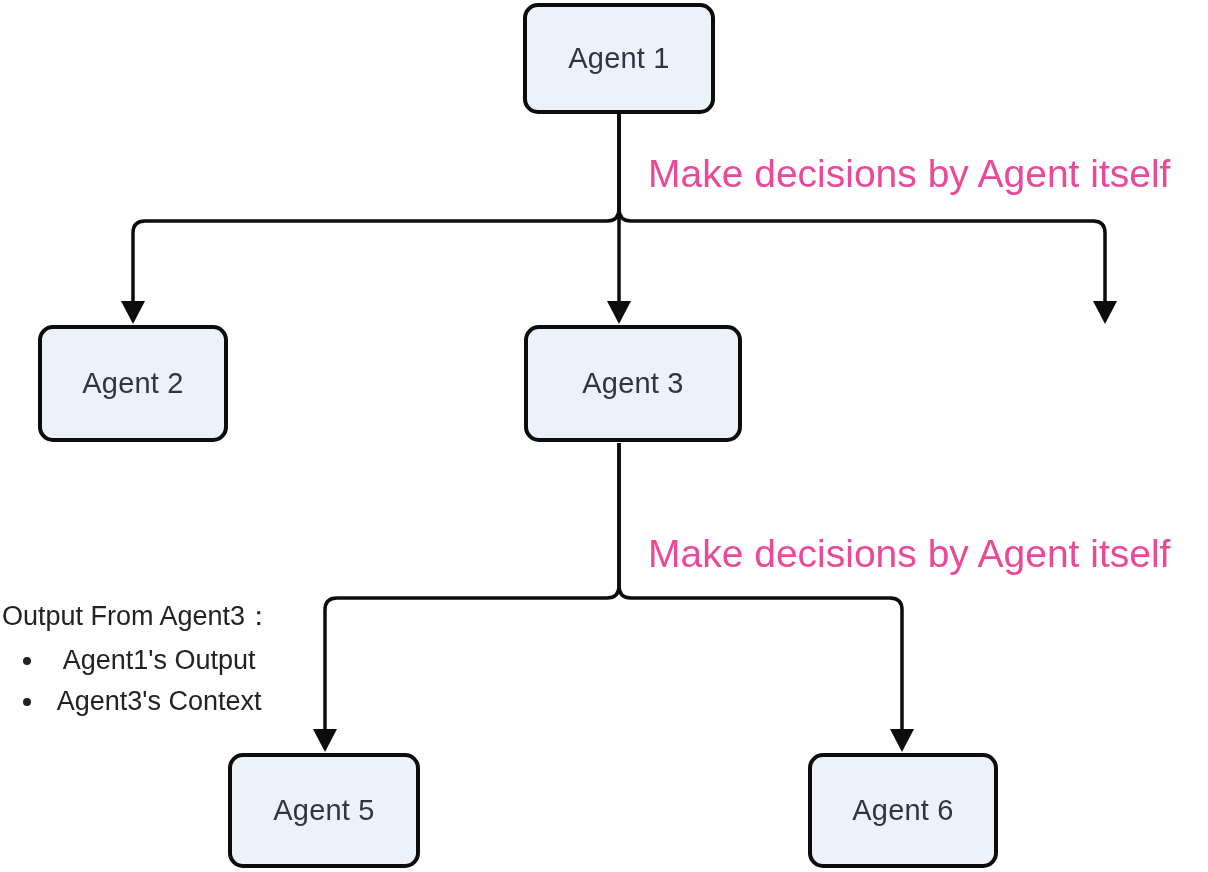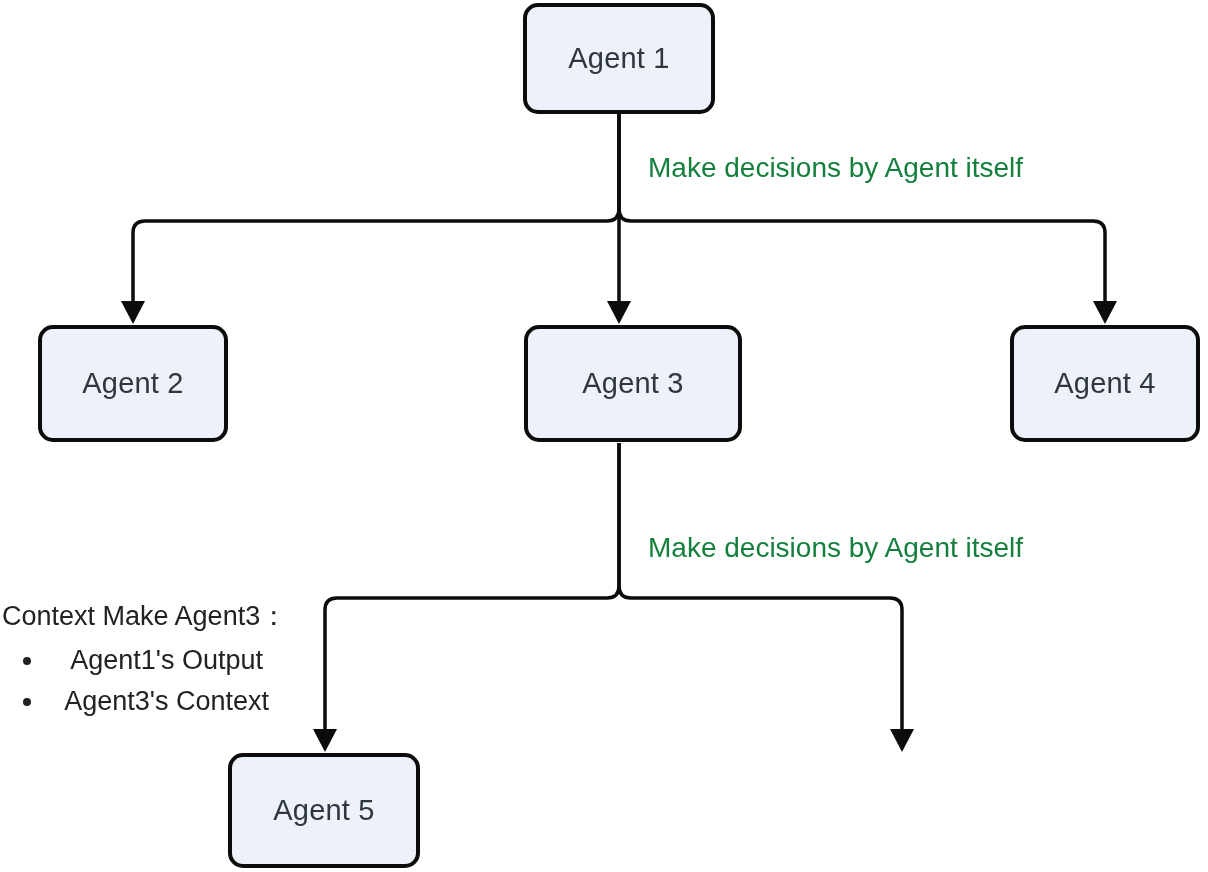--- a/index.html
+++ b/index.html
@@ -42,22 +42,22 @@
   }
   .node-agent1 { left: 523px; top: 3px;   width: 192px; height: 111px; }
   .node-agent2 { left: 38px;  top: 325px; width: 190px; height: 117px; text-align: right; }
   .node-agent3 { left: 524px; top: 325px; width: 218px; height: 117px; }
   .node-agent4 { left: 1010px;top: 325px; width: 190px; height: 117px; }
   .node-agent5 { left: 228px; top: 753px; width: 192px; height: 115px; }
   .node-agent6 { left: 808px; top: 753px; width: 190px; height: 115px; }
   .edge-label {
     position: absolute;
     left: 648px;
-    font-size: 28px;
-    color: #15803d;
+    font-size: 39px;
+    color: #ec4899;
     white-space: nowrap;
     letter-spacing: 0px;
   }
   .edge-label-top    { top: 152px; }
   .edge-label-bottom { top: 532px; }
   .context-note {
     position: absolute;
     left: 2px; top: 596px;
     color: #222222;
     font-size: 27px;
@@ -102,31 +102,31 @@
 
   <div class="node node-agent1">
     <span>Agent 1</span>
   </div>
   <div class="node node-agent2">
     <span>Agent 2</span>
   </div>
   <div class="node node-agent3">
     <span>Agent 3</span>
   </div>
-  <div class="node node-agent4">
-    <span>Agent 4</span>
-  </div>
   <div class="node node-agent5">
     <span>Agent 5</span>
+  </div>
+  <div class="node node-agent6">
+    <span>Agent 6</span>
   </div>
 
   <div class="edge-label edge-label-top">Make decisions by Agent itself</div>
   <div class="edge-label edge-label-bottom">Make decisions by Agent itself</div>
 
   <div class="context-note">
-    <div class="note-title">Context Make Agent3：</div>
+    <div class="note-title">Output From Agent3：</div>
     <ul>
       <li>Agent1's Output</li>
       <li>Agent3's Context</li>
     </ul>
   </div>
 
 </div>
 
 </body></html>

